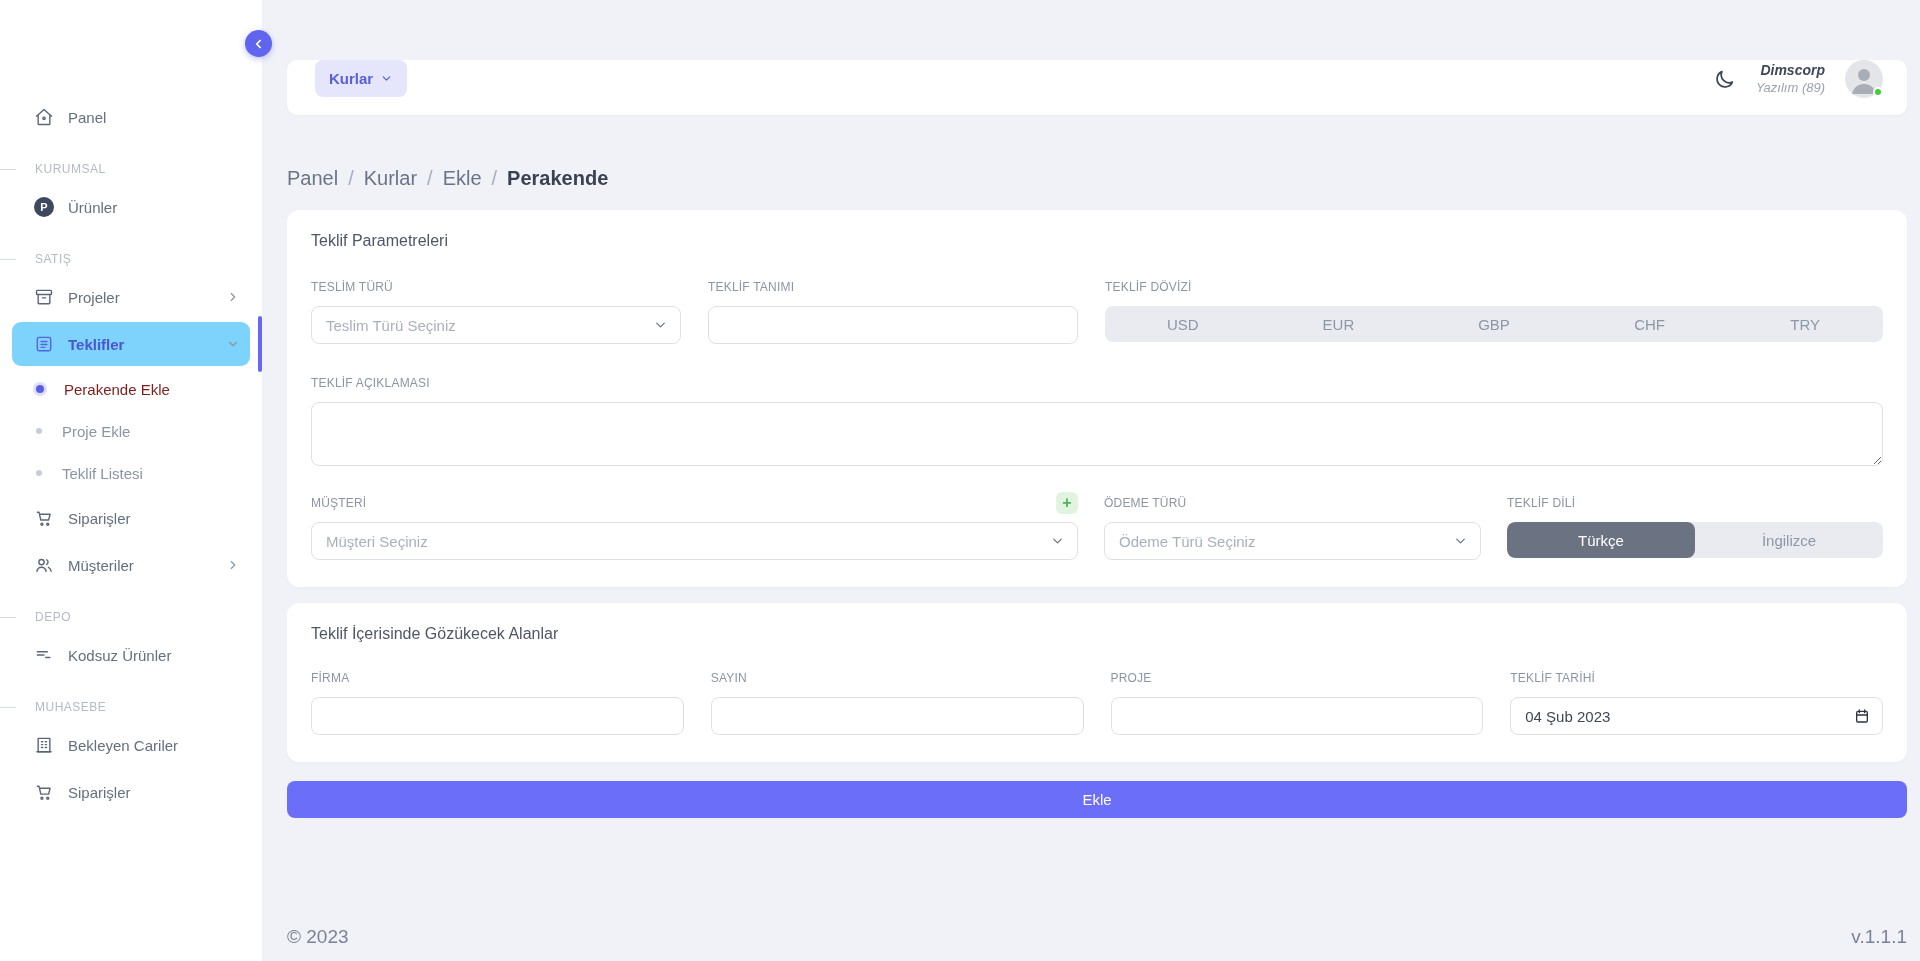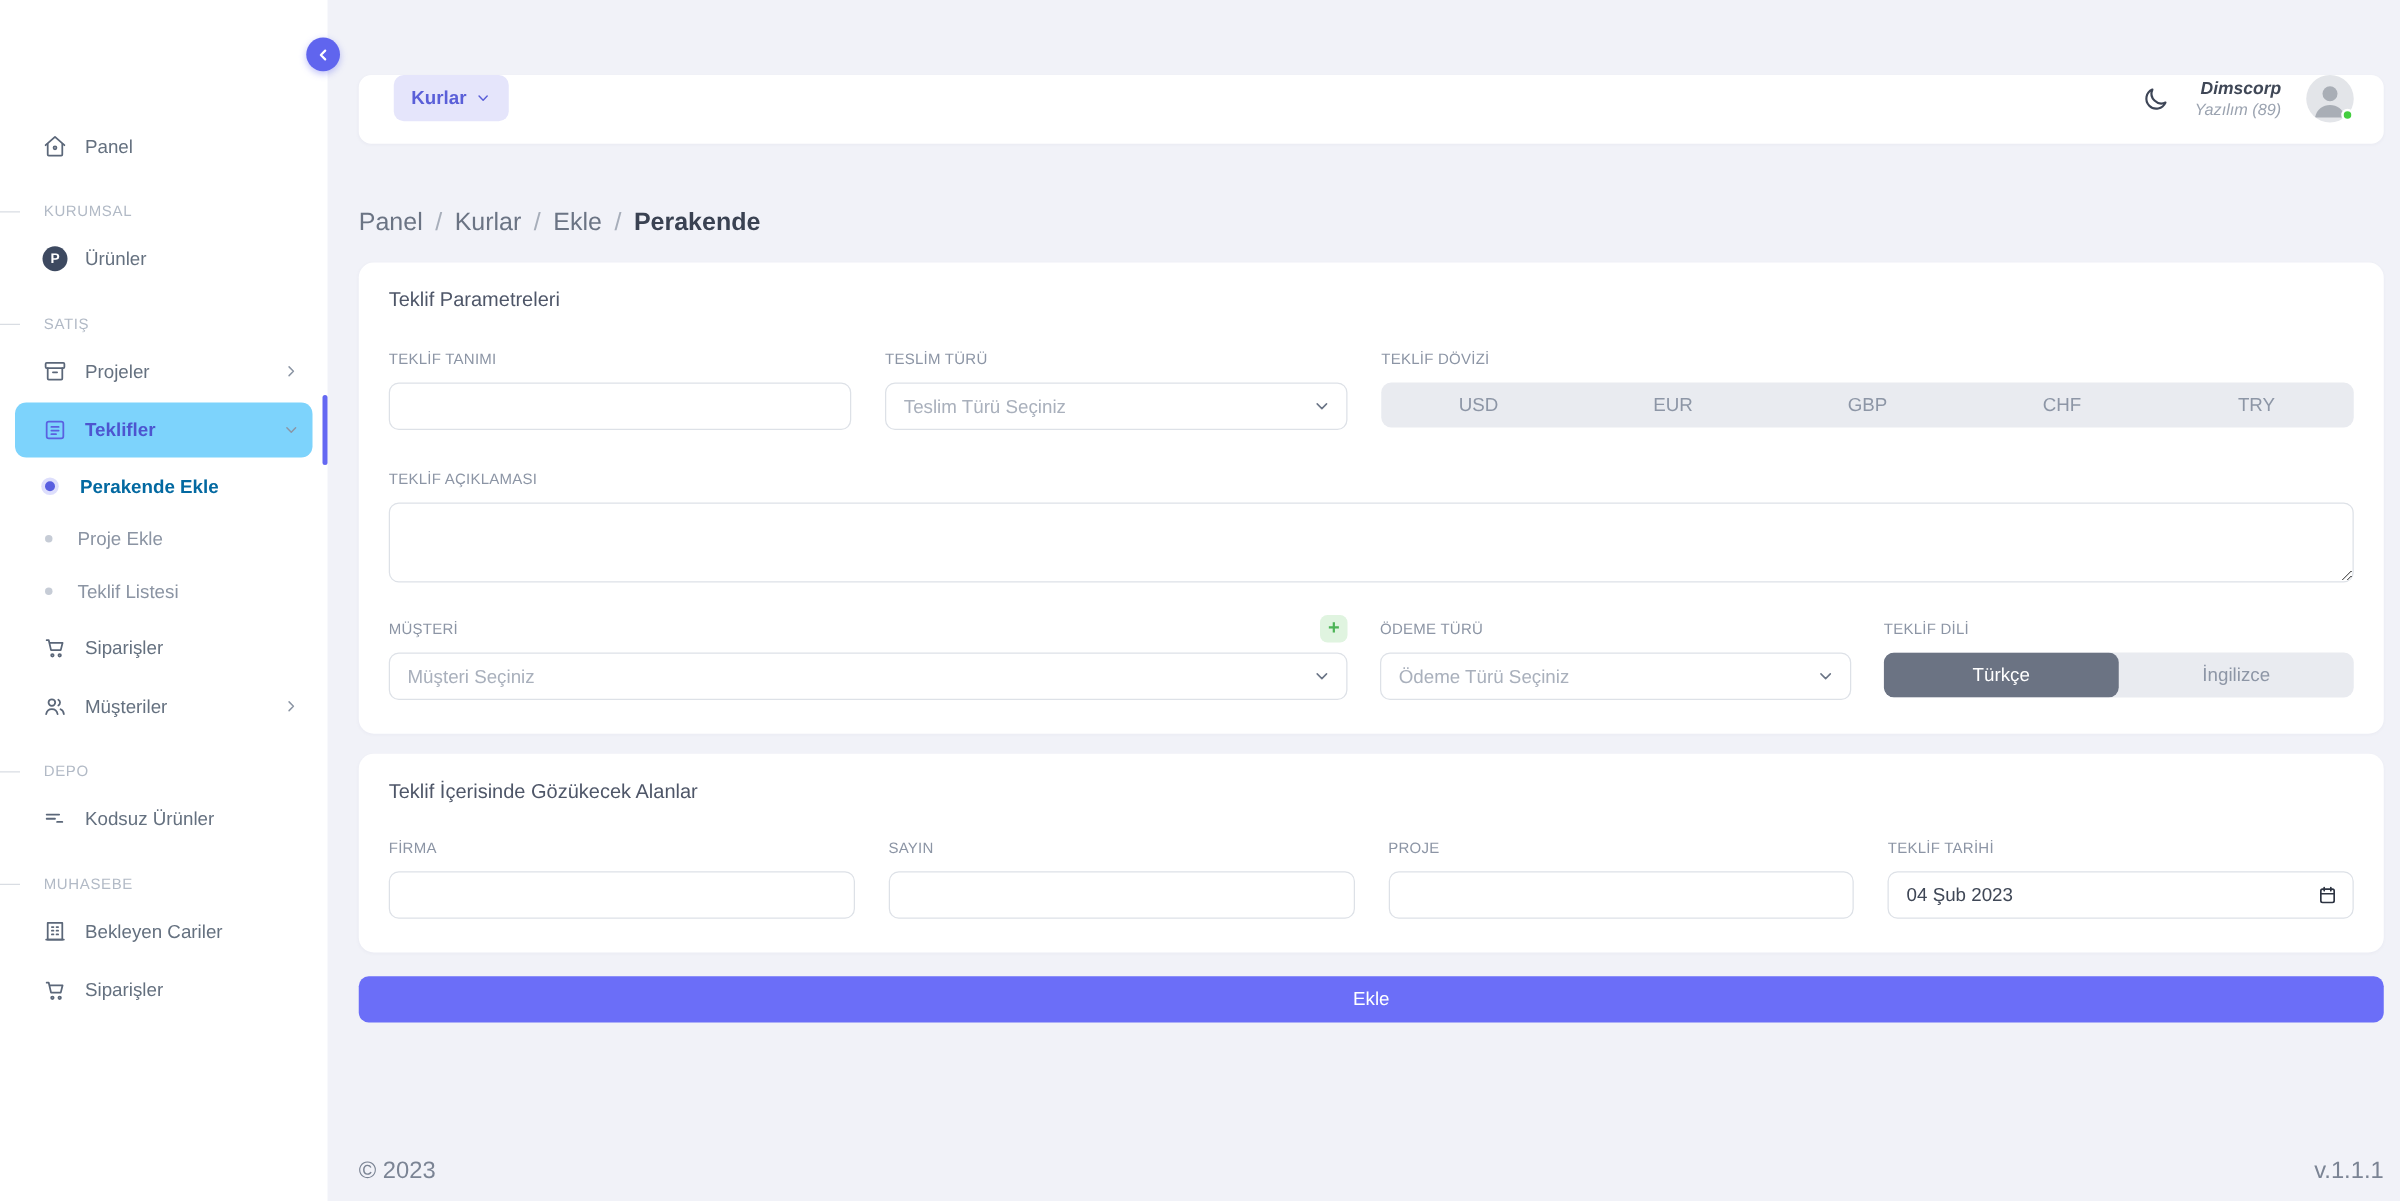--- a/index.html
+++ b/index.html
@@ -47,21 +47,21 @@
   }
   .nav-section::before {
     content:""; position:absolute; left:0; top:50%; width:16px; height:1px; background:#d9dde3;
   }
   .sub-item {
     height:40px; margin:2px 12px; padding-left:24px; border-radius:9px;
     display:flex; align-items:center; gap:20px; cursor:pointer;
     font-size:15px; color:#8b94a3;
   }
   .bullet { width:6px; height:6px; border-radius:50%; background:#c6ccd6; flex-shrink:0; }
-  .sub-item.active { color:#0369a1; font-weight:bold;text-align:center; }
+  .sub-item.active { color:#7f1d1d; font-weight:normal;text-align:center; }
   .sub-item.active .bullet {
     width:8px; height:8px; background:#585ee0; box-shadow:0 0 0 3px rgba(100,104,242,.22);
   }
   
   .main { flex:1; display:flex; flex-direction:column; height:100%; padding:12px 13px 0 25px; overflow:hidden; }
   .topbar {
     height:55px; background:#fff; border-radius:10px; flex-shrink:0;
     display:flex; align-items:flex-start; padding:0 24px 0 28px;
     box-shadow:0 1px 3px rgba(40,40,90,.04);
     margin-top:48px;
@@ -340,36 +340,36 @@
     <span class="crumb-sep">/</span>
     <span class="crumb-current">Perakende</span>
   </nav>
 
   <section class="card card-1">
     <h2 class="card-title">Teklif Parametreleri</h2>
 
     <div class="grid-r1">
       <div>
         <div class="label-row">
-            <label class="f-label">TEKLİF TANIMI</label>
-          </div>
-        <input class="txt-input" type="text" value="" style="">
-      </div>
-      <div>
-        <div class="label-row">
             <label class="f-label">TESLİM TÜRÜ</label>
           </div>
         <div class="sel-shell">
           <span class="sel-placeholder">Teslim Türü Seçiniz</span>
           <span class="sel-chev">
             <svg width="15" height="15" viewBox="0 0 24 24" fill="none" stroke="currentColor" stroke-width="2" stroke-linecap="round" stroke-linejoin="round">
                 <path d="m6 9 6 6 6-6"></path>
               </svg>
           </span>
         </div>
+      </div>
+      <div>
+        <div class="label-row">
+            <label class="f-label">TEKLİF TANIMI</label>
+          </div>
+        <input class="txt-input" type="text" value="" style="">
       </div>
       <div>
         <div class="label-row">
             <label class="f-label">TEKLİF DÖVİZİ</label>
           </div>
         <div class="seg seg-5">
           <button class="seg-cell">USD</button>
           <button class="seg-cell">EUR</button>
           <button class="seg-cell">GBP</button>
           <button class="seg-cell">CHF</button>

